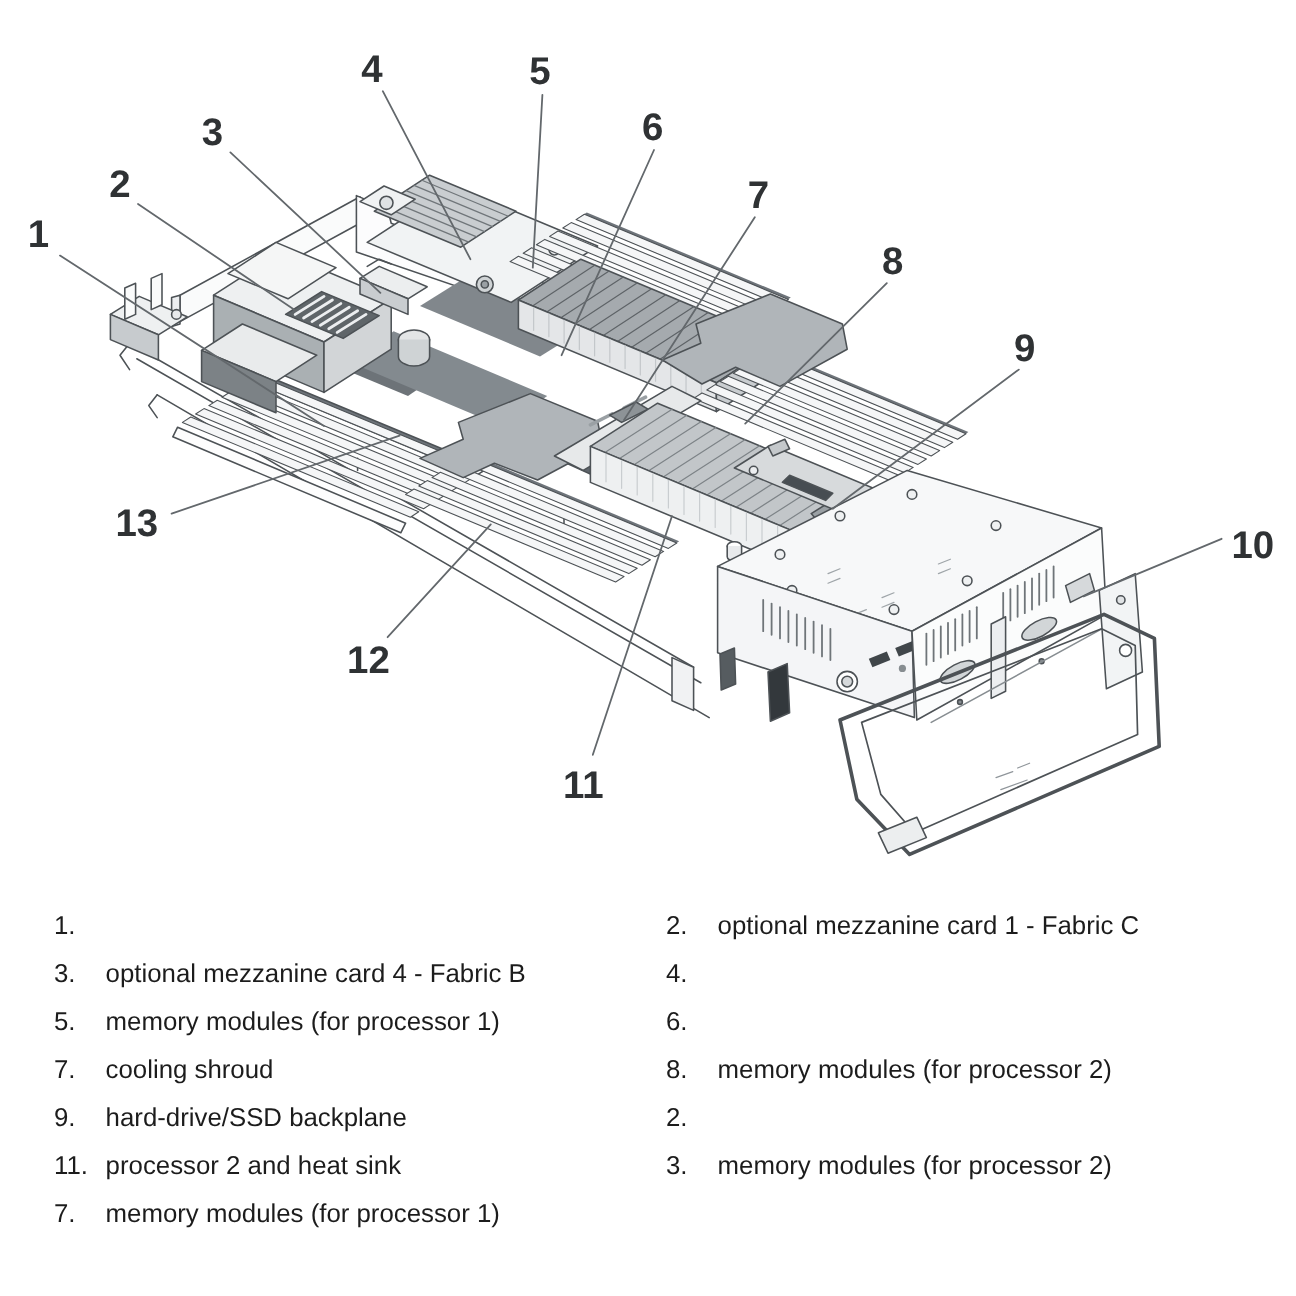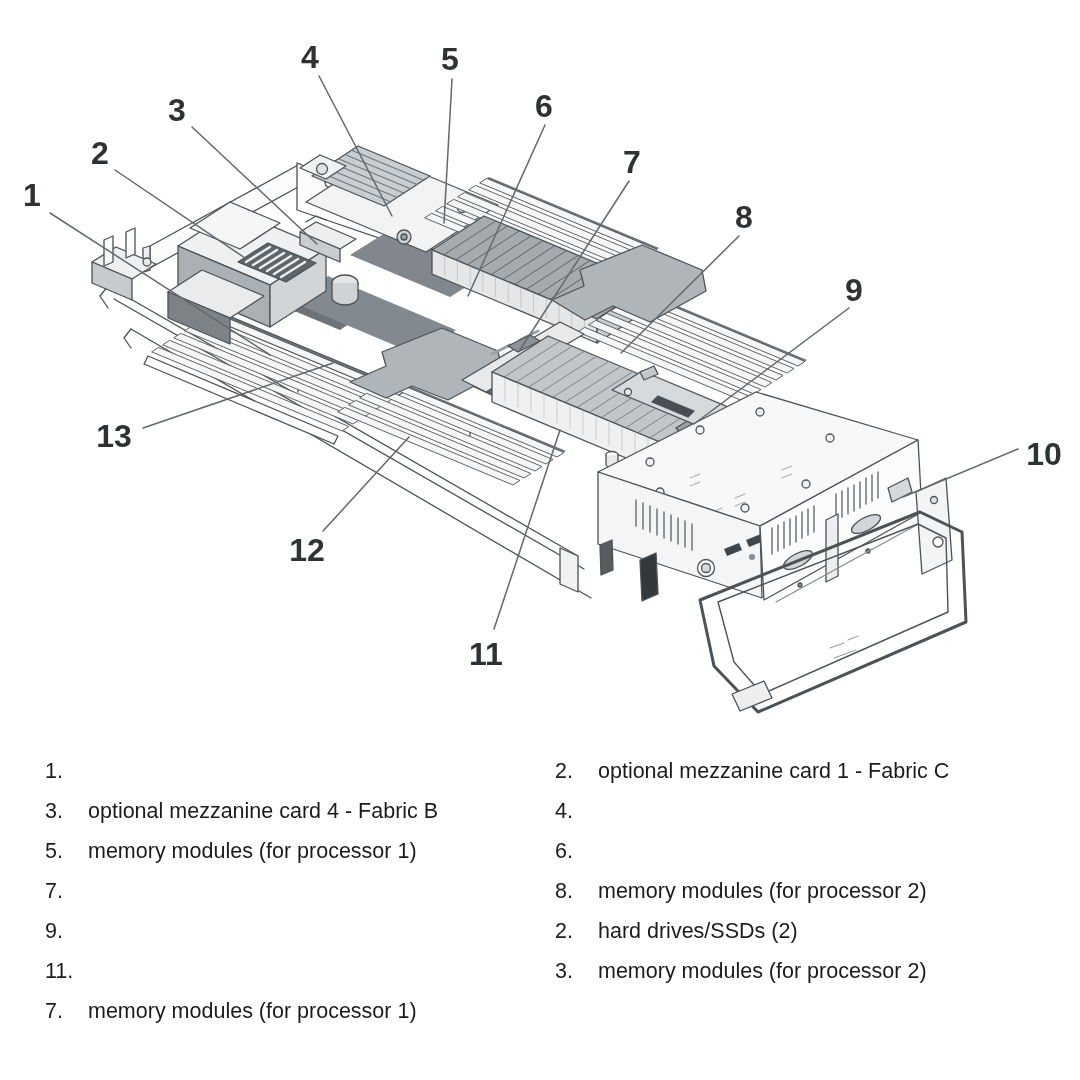--- a/index.html
+++ b/index.html
@@ -363,34 +363,36 @@
     </div>
     <div class="legend-item">
       <span class="num">5.</span>
       <span class="label">memory modules (for processor 1)</span>
     </div>
     <div class="legend-item">
       <span class="num">6.</span>
     </div>
     <div class="legend-item">
       <span class="num">7.</span>
+      <span class="label">cooling shroud</span>
     </div>
     <div class="legend-item">
       <span class="num">8.</span>
       <span class="label">memory modules (for processor 2)</span>
     </div>
     <div class="legend-item">
       <span class="num">9.</span>
+      <span class="label">hard-drive/SSD backplane</span>
     </div>
     <div class="legend-item">
       <span class="num">2.</span>
-      <span class="label">hard drives/SSDs (2)</span>
     </div>
     <div class="legend-item">
       <span class="num">11.</span>
+      <span class="label">processor 2 and heat sink</span>
     </div>
     <div class="legend-item">
       <span class="num">3.</span>
       <span class="label">memory modules (for processor 2)</span>
     </div>
     <div class="legend-item">
       <span class="num">7.</span>
       <span class="label">memory modules (for processor 1)</span>
     </div>
   </div>

